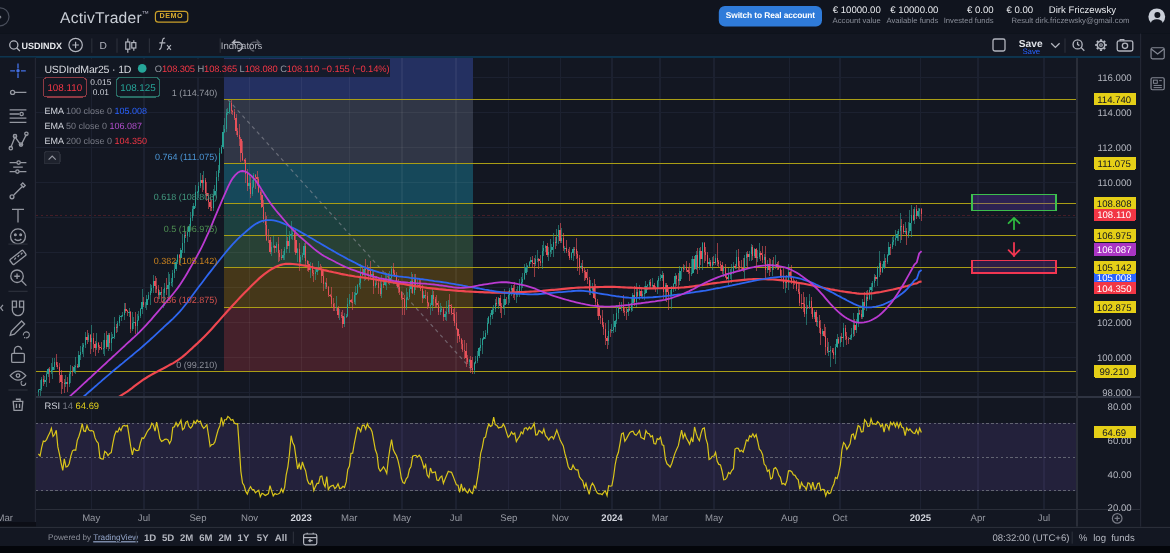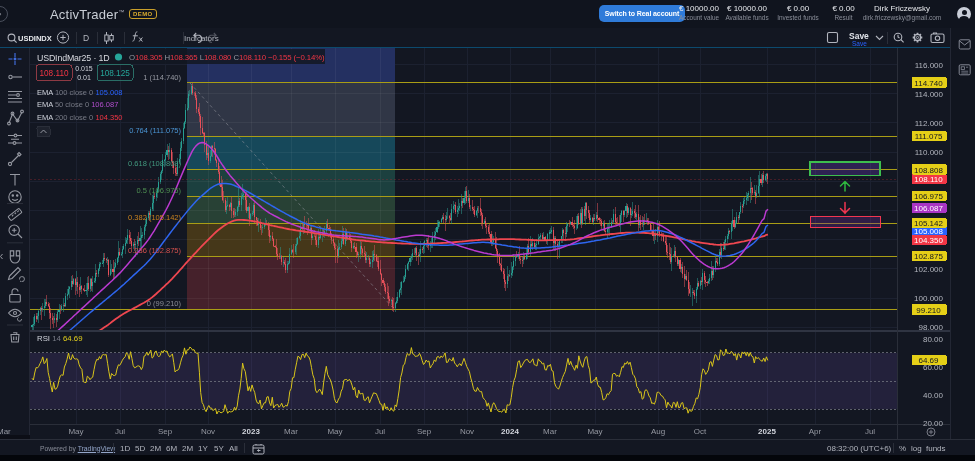--- a/index.html
+++ b/index.html
@@ -6,21 +6,21 @@
 html,body { width:975px; height:461px; overflow:hidden; background:#0c0e16; }
 body { font-family:"Liberation Sans", sans-serif; position:relative; color:#d1d4dc; }
 .abs { position:absolute; }
 
 #header { left:0; top:0; width:975px; height:28px; background:#10141e; }
 #hdr-circle { left:-8px; top:6px; width:16px; height:16px; border:1px solid #4a4f5c; border-radius:50%; color:#9598a1; font-size:9px; line-height:14px; text-align:center; }
 #logo { left:50px; top:6.5px; font-size:13px; color:#c9ced6; letter-spacing:0.2px; }
 #logo sup { font-size:6px; color:#aab; }
 #demo { left:129px; top:8.5px; border:1px solid #c99f2a; border-radius:3px; color:#d8ab2e; font-size:6px; font-weight:bold; padding:1px 3px; letter-spacing:0.4px; }
 #realbtn { left:599px; top:4.5px; width:86px; height:17.5px; background:#2f7bd9; border-radius:5px; color:#fff; font-size:7px; font-weight:bold; letter-spacing:-0.1px; text-align:center; line-height:17.5px; }
-.acct { top:3.5px; text-align:center; }
+.acct { top:3.5px; text-align:right; }
 .acct .v { font-size:8px; color:#e6e8ec; }
 .acct .l { font-size:6.4px; color:#8a8e99; margin-top:1px; }
 #who { left:852px; top:3.5px; width:100px; text-align:center; }
 #who .n { font-size:8px; color:#e6e8ec; }
 #who .e { font-size:6.5px; color:#8a8e99; margin-top:1px; }
 #avatar { left:957px; top:7px; width:14px; height:14px; border-radius:50%; background:#c9ced8; }
 #avatar:before { content:""; position:absolute; left:4.5px; top:2.5px; width:5px; height:5px; border-radius:50%; background:#10141e; }
 #avatar:after { content:""; position:absolute; left:2px; top:8.5px; width:10px; height:7px; border-radius:50% 50% 0 0; background:#10141e; }
 
 #toolbar { left:0; top:28px; width:950px; height:20px; background:#131722; border-bottom:1px solid #0c4a6e; }
@@ -31,21 +31,21 @@
 #tb-save { left:849px; top:3px; font-size:8.5px; font-weight:bold; color:#dfe2e8; }
 #tb-save2 { left:852px; top:12px; font-size:6.5px; color:#2962ff; }
 
 #sidebar { left:0; top:48px; width:30px; height:387px; background:#131722; border-right:1px solid #232734; }
 
 #rstrip { left:950px; top:28px; width:25px; height:410.5px; background:#11151f; border-left:1px solid #232734; }
 
 #botbar { left:0; top:438.5px; width:975px; height:16.5px; background:#131722; border-top:1px solid #2a2e39; }
 #powered { left:40px; top:5px; font-size:6.8px; color:#8a8e99; }
 #powered a { color:#93a5c8; text-decoration:underline; }
-.rng { position:absolute; top:4.5px; font-size:8px; color:#b2b5be; }
+.rng { position:absolute; top:4.5px; font-size:8px; color:#b2b5be;font-weight:bold; }
 #blackstrip { left:0; top:455px; width:975px; height:6px; background:#04060b; }
 svg text { font-family:"Liberation Sans", sans-serif; }
 </style>
 </head>
 <body>
 <div id="header" class="abs">
   <div id="hdr-circle" class="abs">›</div>
   <div id="logo" class="abs">ActivTrader<sup>™</sup></div>
   <div id="demo" class="abs">DEMO</div>
   <div id="realbtn" class="abs">Switch to Real account</div>

